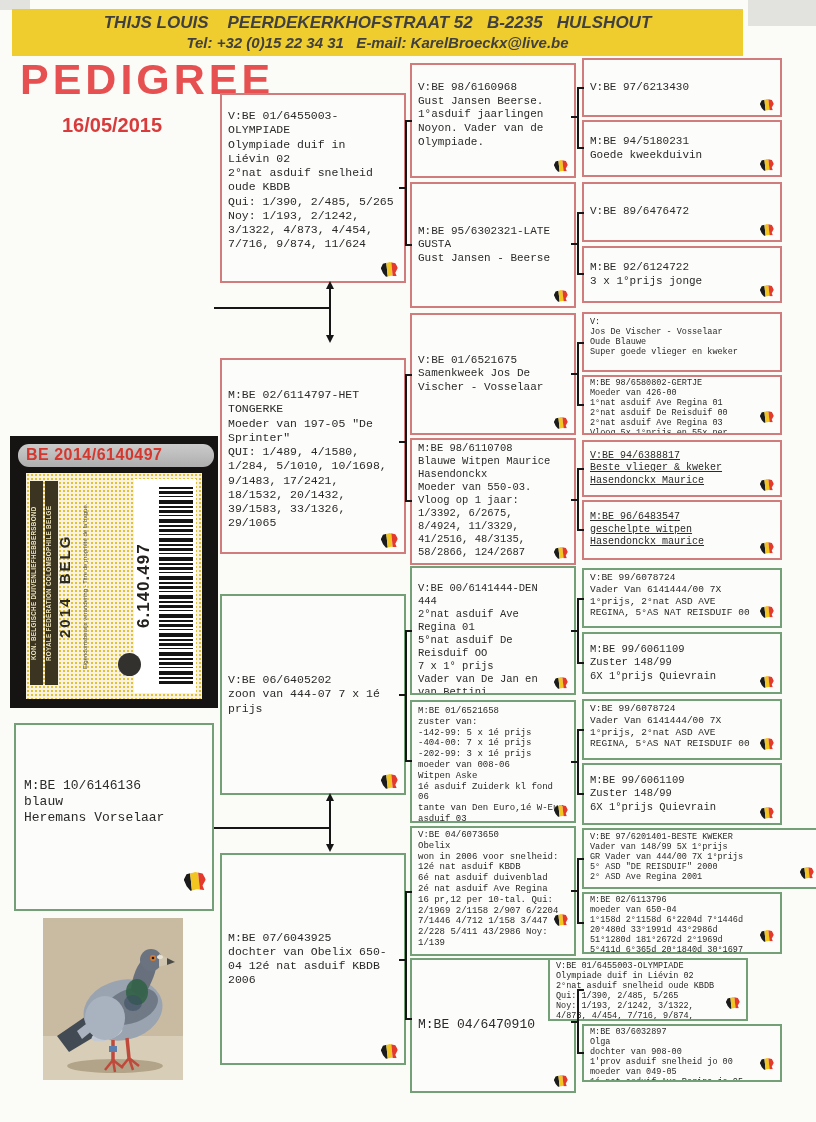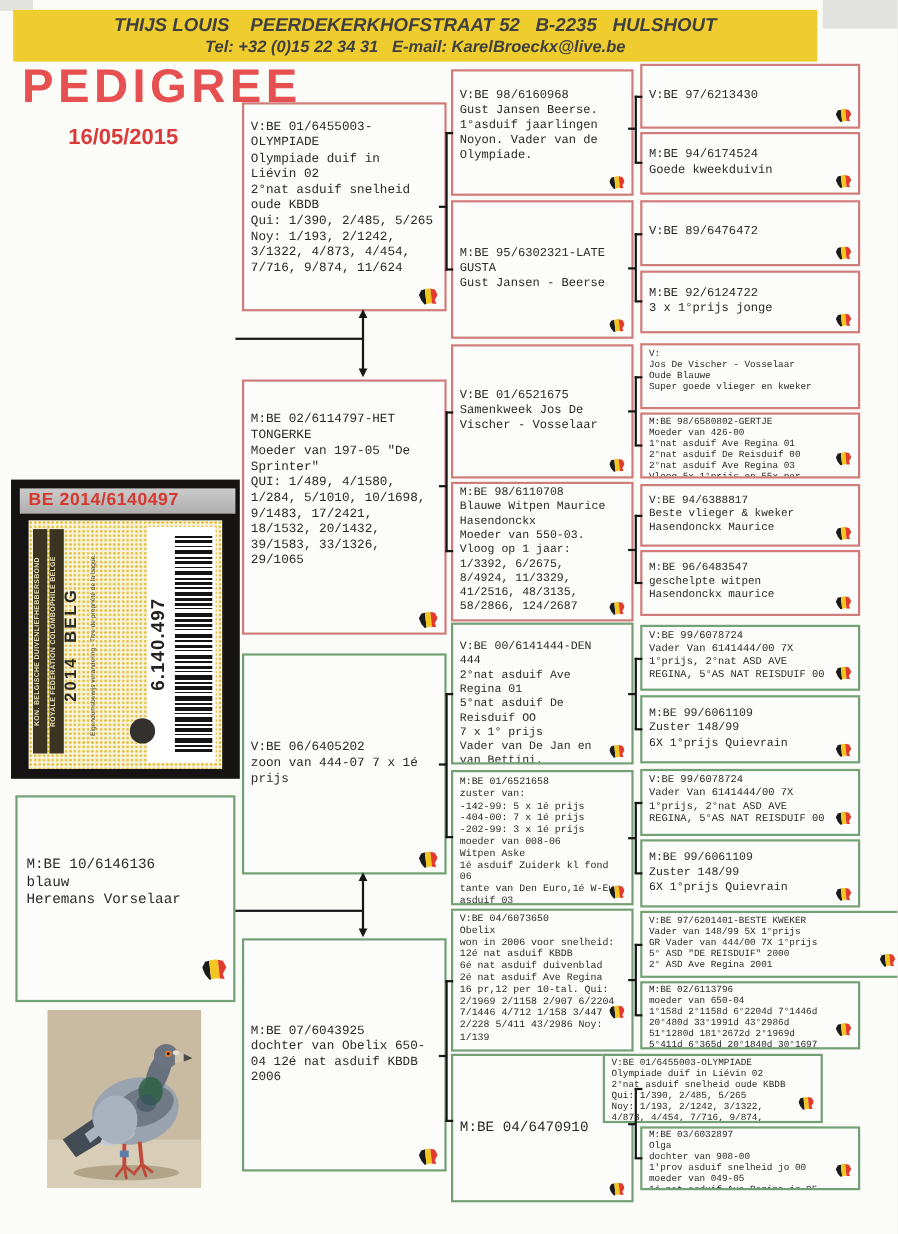--- a/index.html
+++ b/index.html
@@ -16,38 +16,38 @@
          font-size:43px;font-weight:bold;color:#e65050;letter-spacing:4px;}
   .pdate{position:absolute;left:62px;top:114px;font-family:"Liberation Sans",sans-serif;
          font-size:20px;font-weight:bold;color:#d93b3b;}
   
   .pbox{position:absolute;background:#fcfcfa;overflow:hidden;box-sizing:border-box;}
   .red{border:2px solid #d07c7c;}
   .green{border:2px solid #74a077;}
   .ptext{white-space:pre-line;padding:3px 6px;line-height:1.24;color:#2a2a2a;}
   .vc{display:flex;flex-direction:column;justify-content:center;height:100%;box-sizing:border-box;}
   .fs13{font-size:13px;} .fs115{font-size:11.5px;} .fs11{font-size:11px;}
-  .fs105{font-size:10.5px;} .fs10{font-size:10px;} .fs95{font-size:9.5px;}
+  .fs105{font-size:10.5px;} .fs10{font-size:10px;text-decoration:underline;} .fs95{font-size:9.5px;}
   .fs9{font-size:9px;line-height:1.2;} .fs85{font-size:8.5px;line-height:1.18;}
   
   .flag{position:absolute;right:6px;bottom:4px;width:17px;height:15px;display:flex;
         clip-path:polygon(15% 8%,55% 0,88% 12%,100% 45%,82% 75%,88% 100%,55% 92%,25% 96%,10% 70%,0 35%);
         transform:rotate(-6deg);}
   .flag i{flex:1;} .flag i:nth-child(1){background:#1b1b1b;}
   .flag i:nth-child(2){background:#f2c521;} .flag i:nth-child(3){background:#e23b2e;}
   .flag.sm{width:14px;height:12px;}
   
   .line{position:absolute;background:#161616;}
   .ah{position:absolute;width:0;height:0;}
   
   .ringcard{position:absolute;left:10px;top:436px;width:208px;height:272px;background:#161412;}
   .ringstrip{position:absolute;left:8px;top:8px;width:196px;height:23px;
              background:linear-gradient(#cbcbcb,#aeaeae);color:#d5372e;
              font-size:16px;font-weight:bold;font-family:"Liberation Sans",sans-serif;
-             padding:2px 0 0 8px;box-sizing:border-box;letter-spacing:.5px;}
+             padding:2px 0 0 8px;box-sizing:border-box;letter-spacing:.5px;border-radius:11px;}
   .ringinner{position:absolute;left:16px;top:37px;width:176px;height:226px;
              background-color:#f8f3e0;
              background-image:radial-gradient(#e2c134 1px,rgba(0,0,0,0) 1.3px);
              background-size:4px 4px;}
   .fedbar{position:absolute;width:13px;top:8px;height:204px;background:#3a3420;
           color:#ece3ba;font-size:6.3px;font-weight:bold;letter-spacing:.3px;
           writing-mode:vertical-rl;transform:rotate(180deg);text-align:center;
           font-family:"Liberation Sans",sans-serif;overflow:hidden;}
   .yearbelg{position:absolute;left:30px;top:10px;height:206px;width:22px;
             writing-mode:vertical-rl;transform:rotate(180deg);text-align:center;
@@ -148,21 +148,21 @@
 Qui: 1/390, 2/485, 5/265
 Noy: 1/193, 2/1242,
 3/1322, 4/873, 4/454,
 7/716, 9/874, 11/624</div>
     <span class="flag">
         <i></i>
         <i></i>
         <i></i>
       </span>
   </div>
-  <div class="pbox red" style="left:220px;top:345px;width:186px;height:232px">
+  <div class="pbox red" style="left:220px;top:358px;width:186px;height:196px">
     <div class="ptext fs115" style="padding-top:28px">M:BE 02/6114797-HET
 TONGERKE
 Moeder van 197-05 "De
 Sprinter"
 QUI: 1/489, 4/1580,
 1/284, 5/1010, 10/1698,
 9/1483, 17/2421,
 18/1532, 20/1432,
 39/1583, 33/1326,
 29/1065</div>
@@ -304,21 +304,21 @@
 
   <div class="pbox red" style="left:582px;top:58px;width:200px;height:59px">
     <div class="ptext fs11 vc">V:BE 97/6213430</div>
     <span class="flag sm">
         <i></i>
         <i></i>
         <i></i>
       </span>
   </div>
   <div class="pbox red" style="left:582px;top:120px;width:200px;height:57px">
-    <div class="ptext fs11 vc">M:BE 94/6174524
+    <div class="ptext fs11 vc">M:BE 94/5180231
 Goede kweekduivin</div>
     <span class="flag sm">
         <i></i>
         <i></i>
         <i></i>
       </span>
   </div>
   <div class="pbox red" style="left:582px;top:182px;width:200px;height:60px">
     <div class="ptext fs11 vc">V:BE 89/6476472</div>
     <span class="flag sm">

